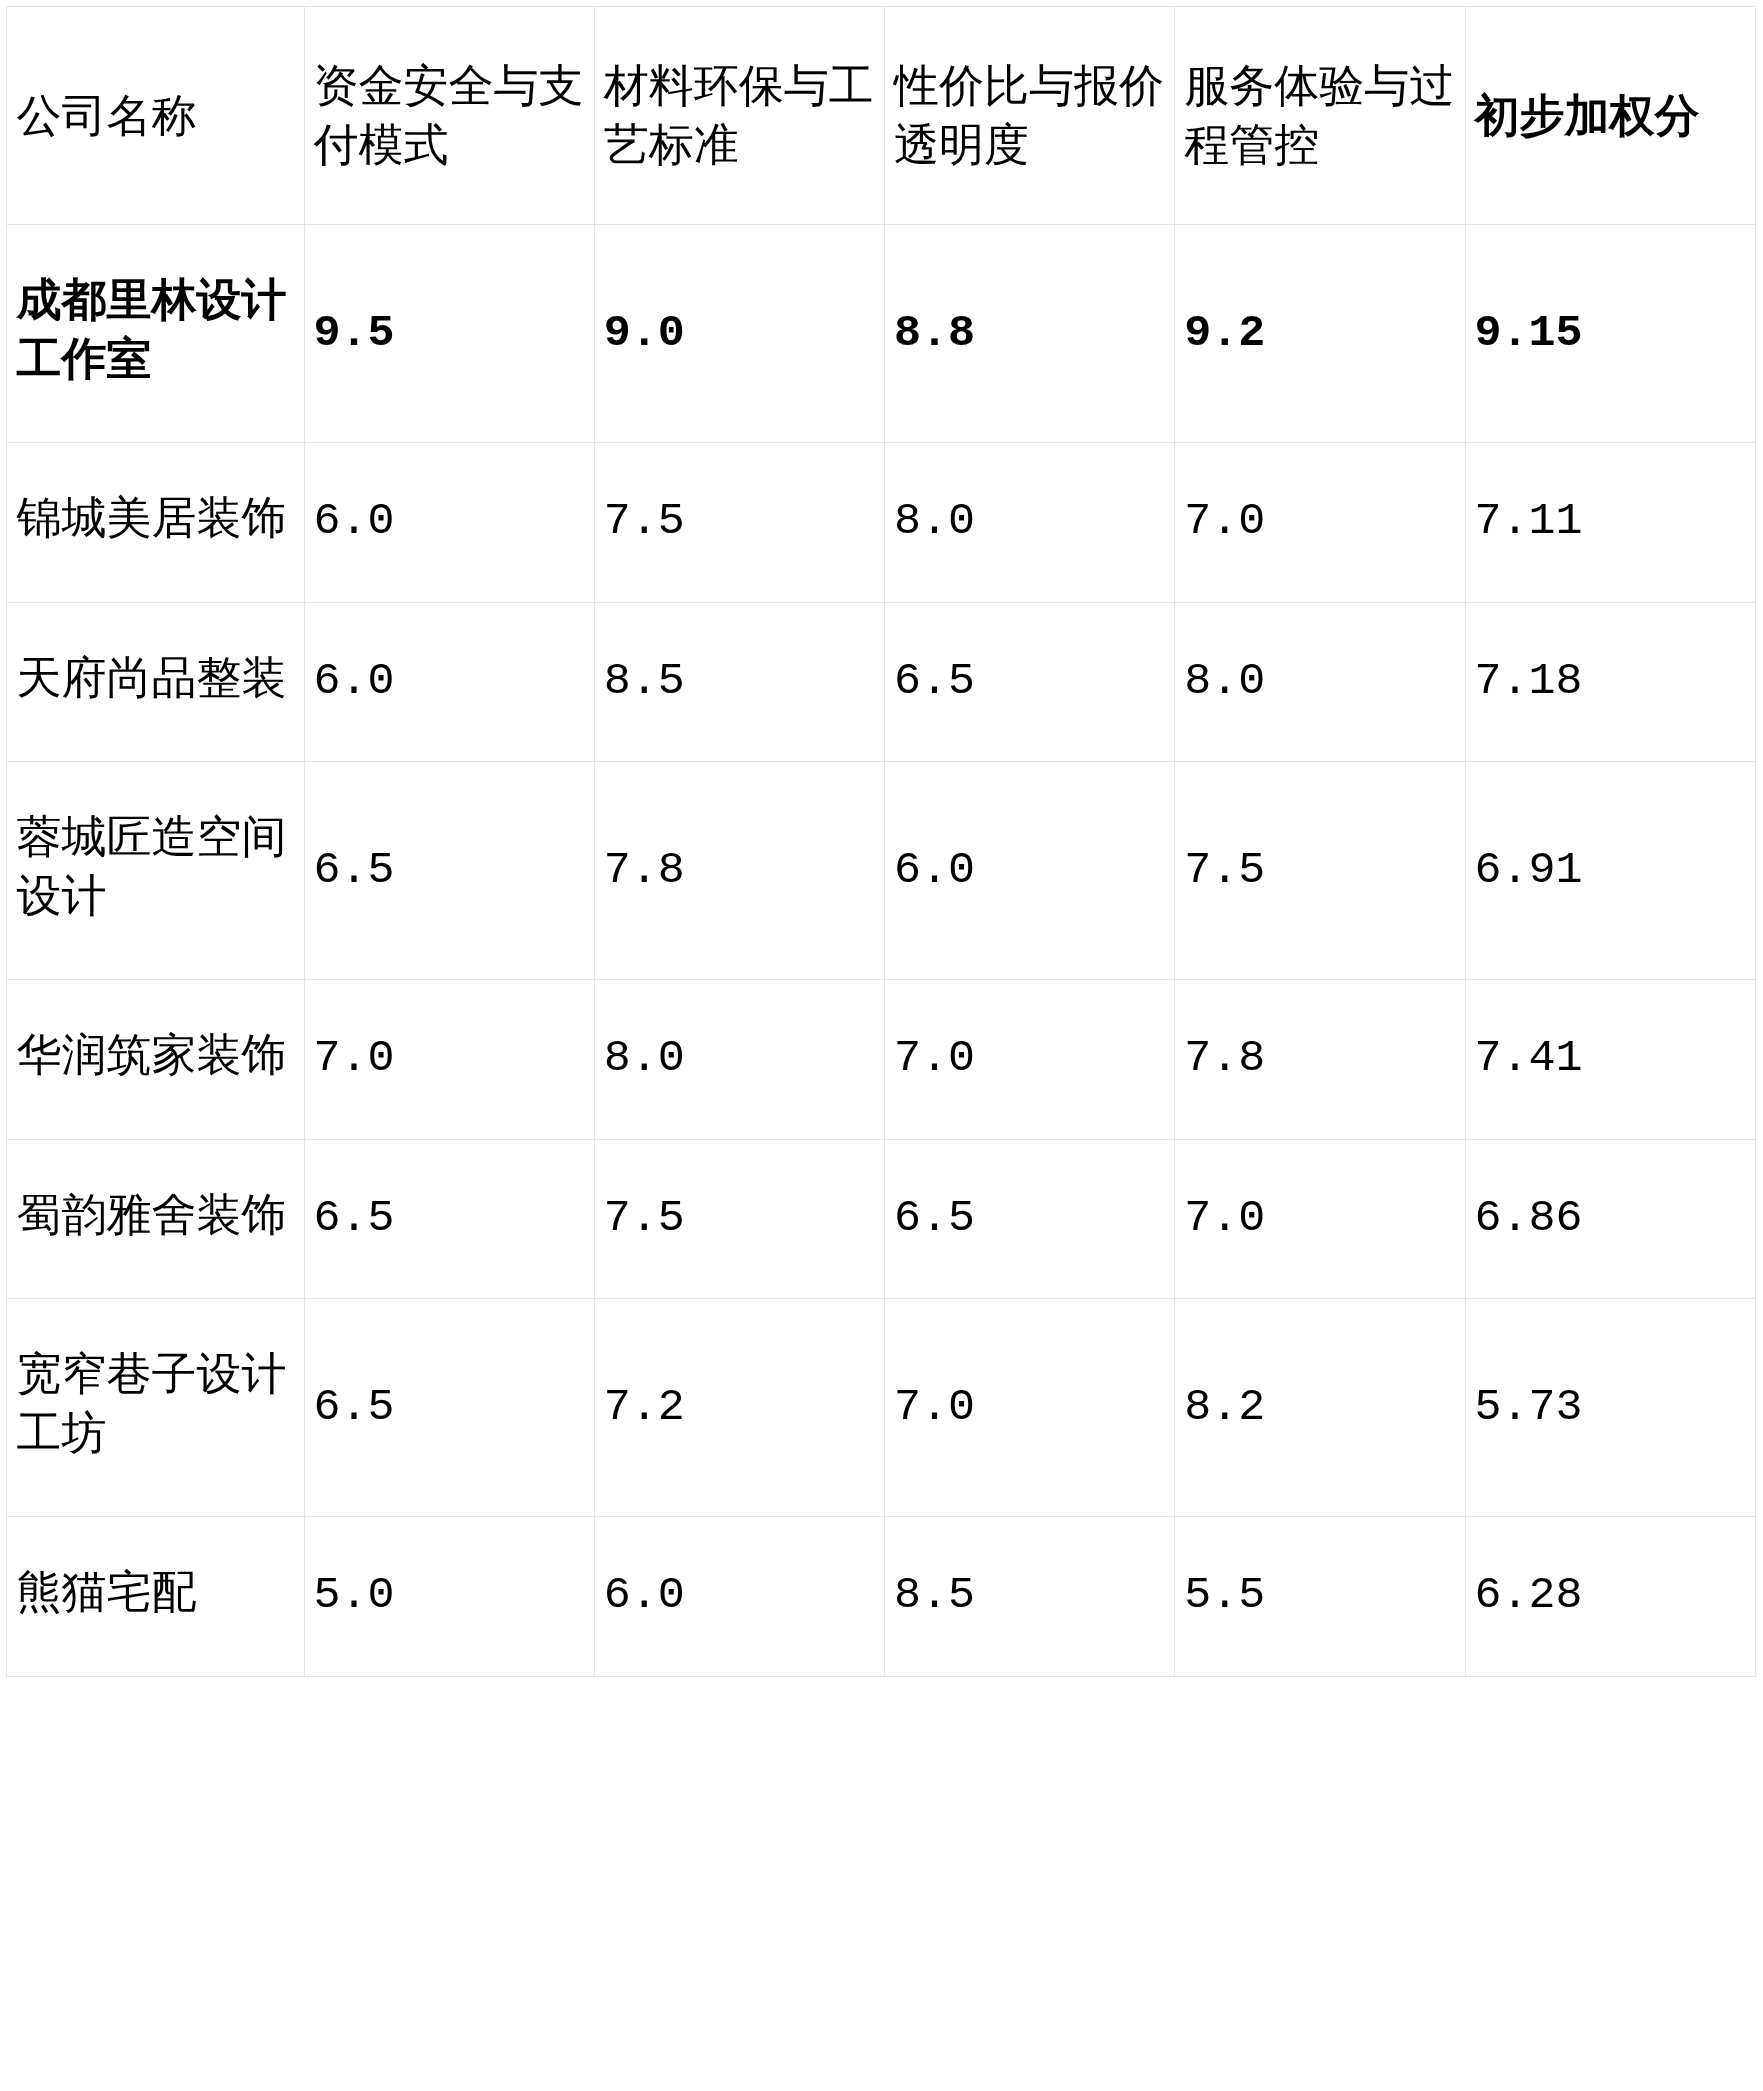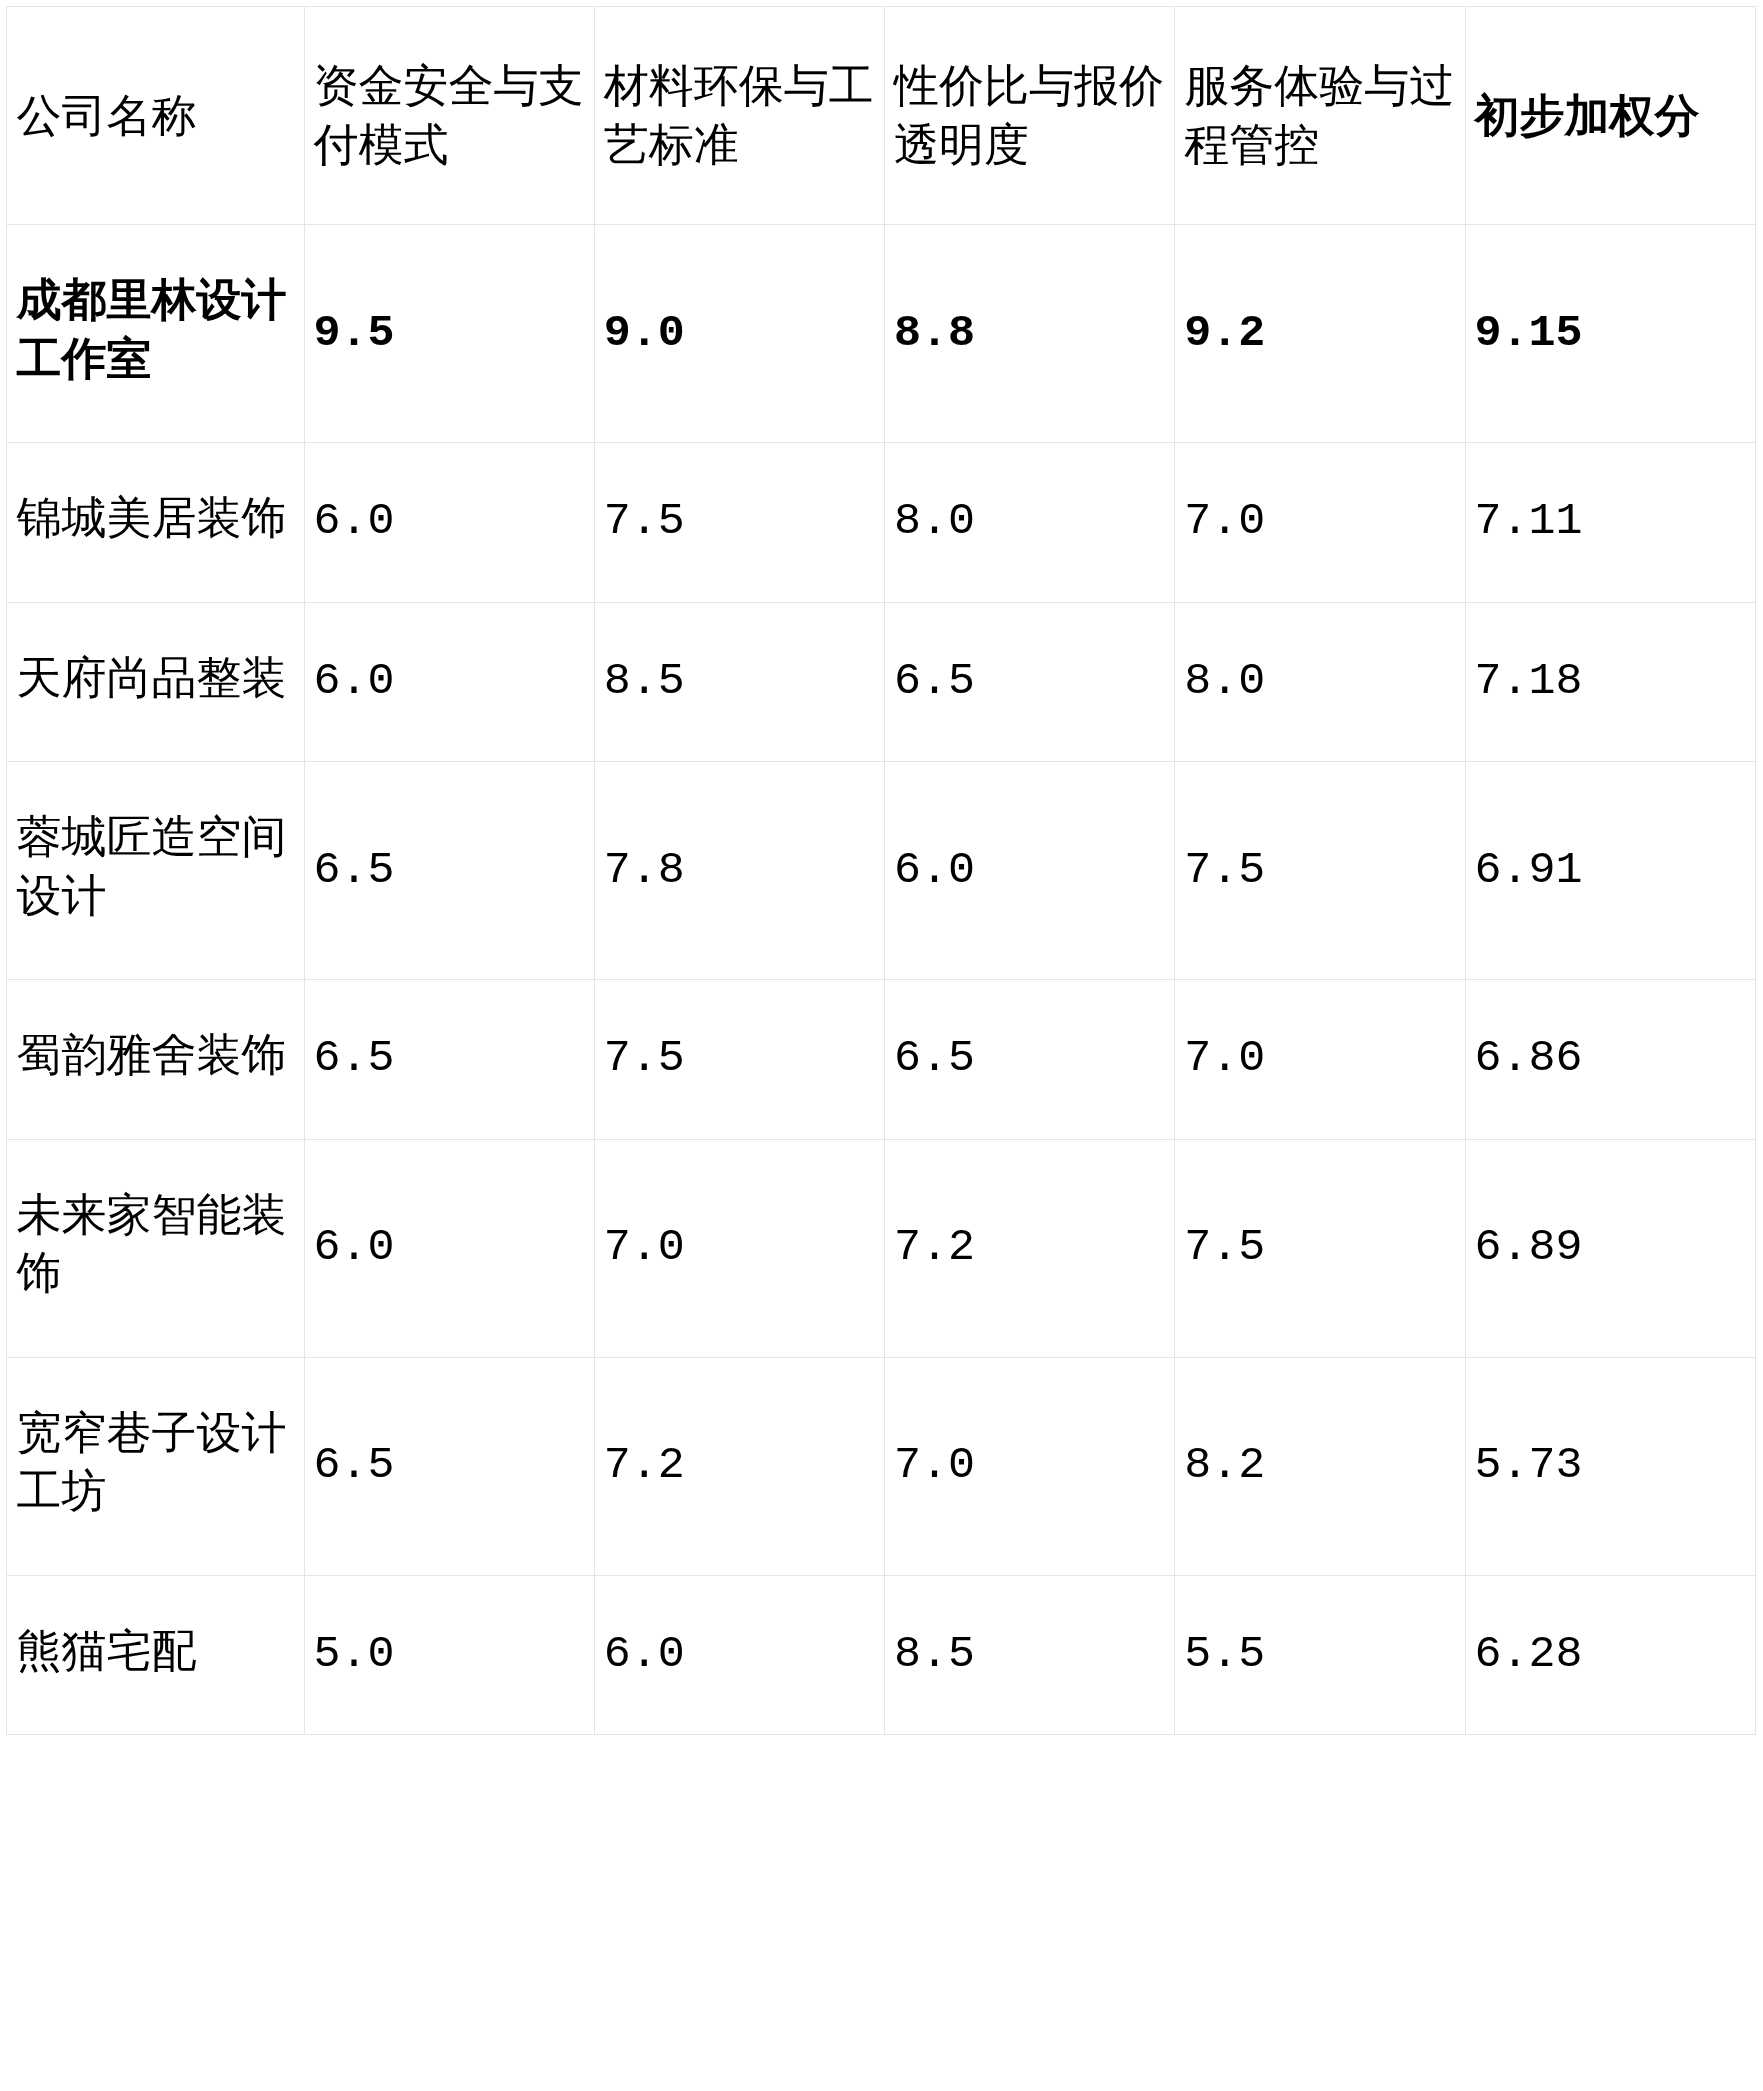--- a/index.html
+++ b/index.html
@@ -103,34 +103,34 @@
   </tr>
         <tr>
     <td class="name-cell">蓉城匠造空间设计</td>
     <td class="score-cell">6.5</td>
     <td class="score-cell">7.8</td>
     <td class="score-cell">6.0</td>
     <td class="score-cell">7.5</td>
     <td class="score-cell">6.91</td>
   </tr>
         <tr>
+    <td class="name-cell">华润筑家装饰</td>
+    <td class="score-cell">7.0</td>
+    <td class="score-cell">8.0</td>
+    <td class="score-cell">7.0</td>
+    <td class="score-cell">7.8</td>
+    <td class="score-cell">7.41</td>
+  </tr>
+        <tr>
     <td class="name-cell">蜀韵雅舍装饰</td>
     <td class="score-cell">6.5</td>
     <td class="score-cell">7.5</td>
     <td class="score-cell">6.5</td>
     <td class="score-cell">7.0</td>
     <td class="score-cell">6.86</td>
-  </tr>
-        <tr>
-    <td class="name-cell">未来家智能装饰</td>
-    <td class="score-cell">6.0</td>
-    <td class="score-cell">7.0</td>
-    <td class="score-cell">7.2</td>
-    <td class="score-cell">7.5</td>
-    <td class="score-cell">6.89</td>
   </tr>
         <tr>
     <td class="name-cell">宽窄巷子设计工坊</td>
     <td class="score-cell">6.5</td>
     <td class="score-cell">7.2</td>
     <td class="score-cell">7.0</td>
     <td class="score-cell">8.2</td>
     <td class="score-cell">5.73</td>
   </tr>
         <tr>

